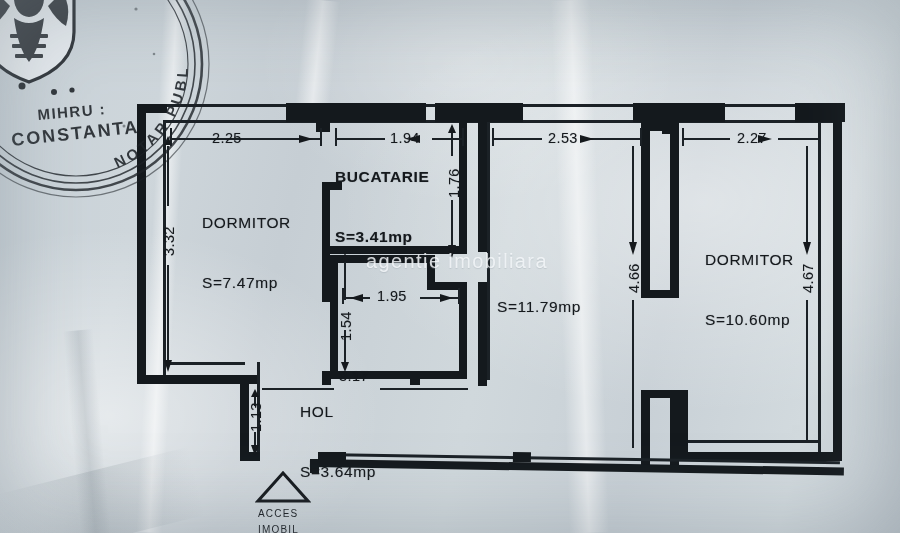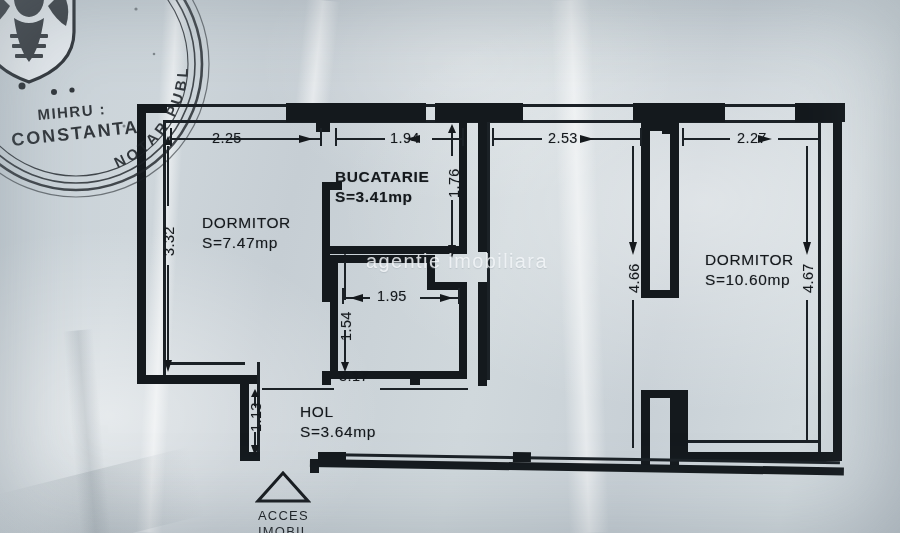--- a/index.html
+++ b/index.html
@@ -24,28 +24,28 @@
   .vign{position:absolute;inset:0;box-shadow:inset 0 0 90px rgba(110,122,132,.40);pointer-events:none;}
 
   
   .wall{position:absolute;background:#14191d;}
   .wline{position:absolute;background:#1b2126;}
   .room-label{
     position:absolute;color:#15191d;
     font-size:15.5px;letter-spacing:.6px;white-space:nowrap;line-height:1.28;
     text-shadow:0 0 1px rgba(20,25,30,.35);
   }
-  .room-label .area{font-size:15.5px;}
+  .room-label .area{font-size:15.5px;margin-top:40px;}
   .dim{
     position:absolute;color:#15191d;font-size:14.5px;letter-spacing:.4px;white-space:nowrap;
     text-shadow:0 0 1px rgba(20,25,30,.3);
   }
   .dim.vert{transform-origin:left top;}
   .acces-label{
-    position:absolute;color:#15191d;font-size:13px;letter-spacing:1.2px;white-space:nowrap;
+    position:absolute;color:#15191d;font-size:10px;letter-spacing:1.2px;white-space:nowrap;
   }
 
   
   .watermark{
     position:absolute;color:rgba(246,249,251,.82);
     font-size:20px;letter-spacing:1.4px;white-space:nowrap;
     text-shadow:0 1px 1px rgba(150,160,168,.35);
     pointer-events:none;
   }
 
@@ -217,20 +217,21 @@
     <div class="area">S=7.47mp</div>
   </div>
 
   <div class="room-label" style="left:335px;top:167px;font-weight:bold;">
     <div>BUCATARIE</div>
     <div class="area">S=3.41mp</div>
   </div>
 
 
   <div class="room-label" style="left:497px;top:257px;">
+    <div class="area">S=11.79mp</div>
   </div>
 
   <div class="room-label" style="left:705px;top:250px;">
     <div>DORMITOR</div>
     <div class="area">S=10.60mp</div>
   </div>
 
   <div class="room-label" style="left:300px;top:402px;">
     <div>HOL</div>
     <div class="area">S=3.64mp</div>

